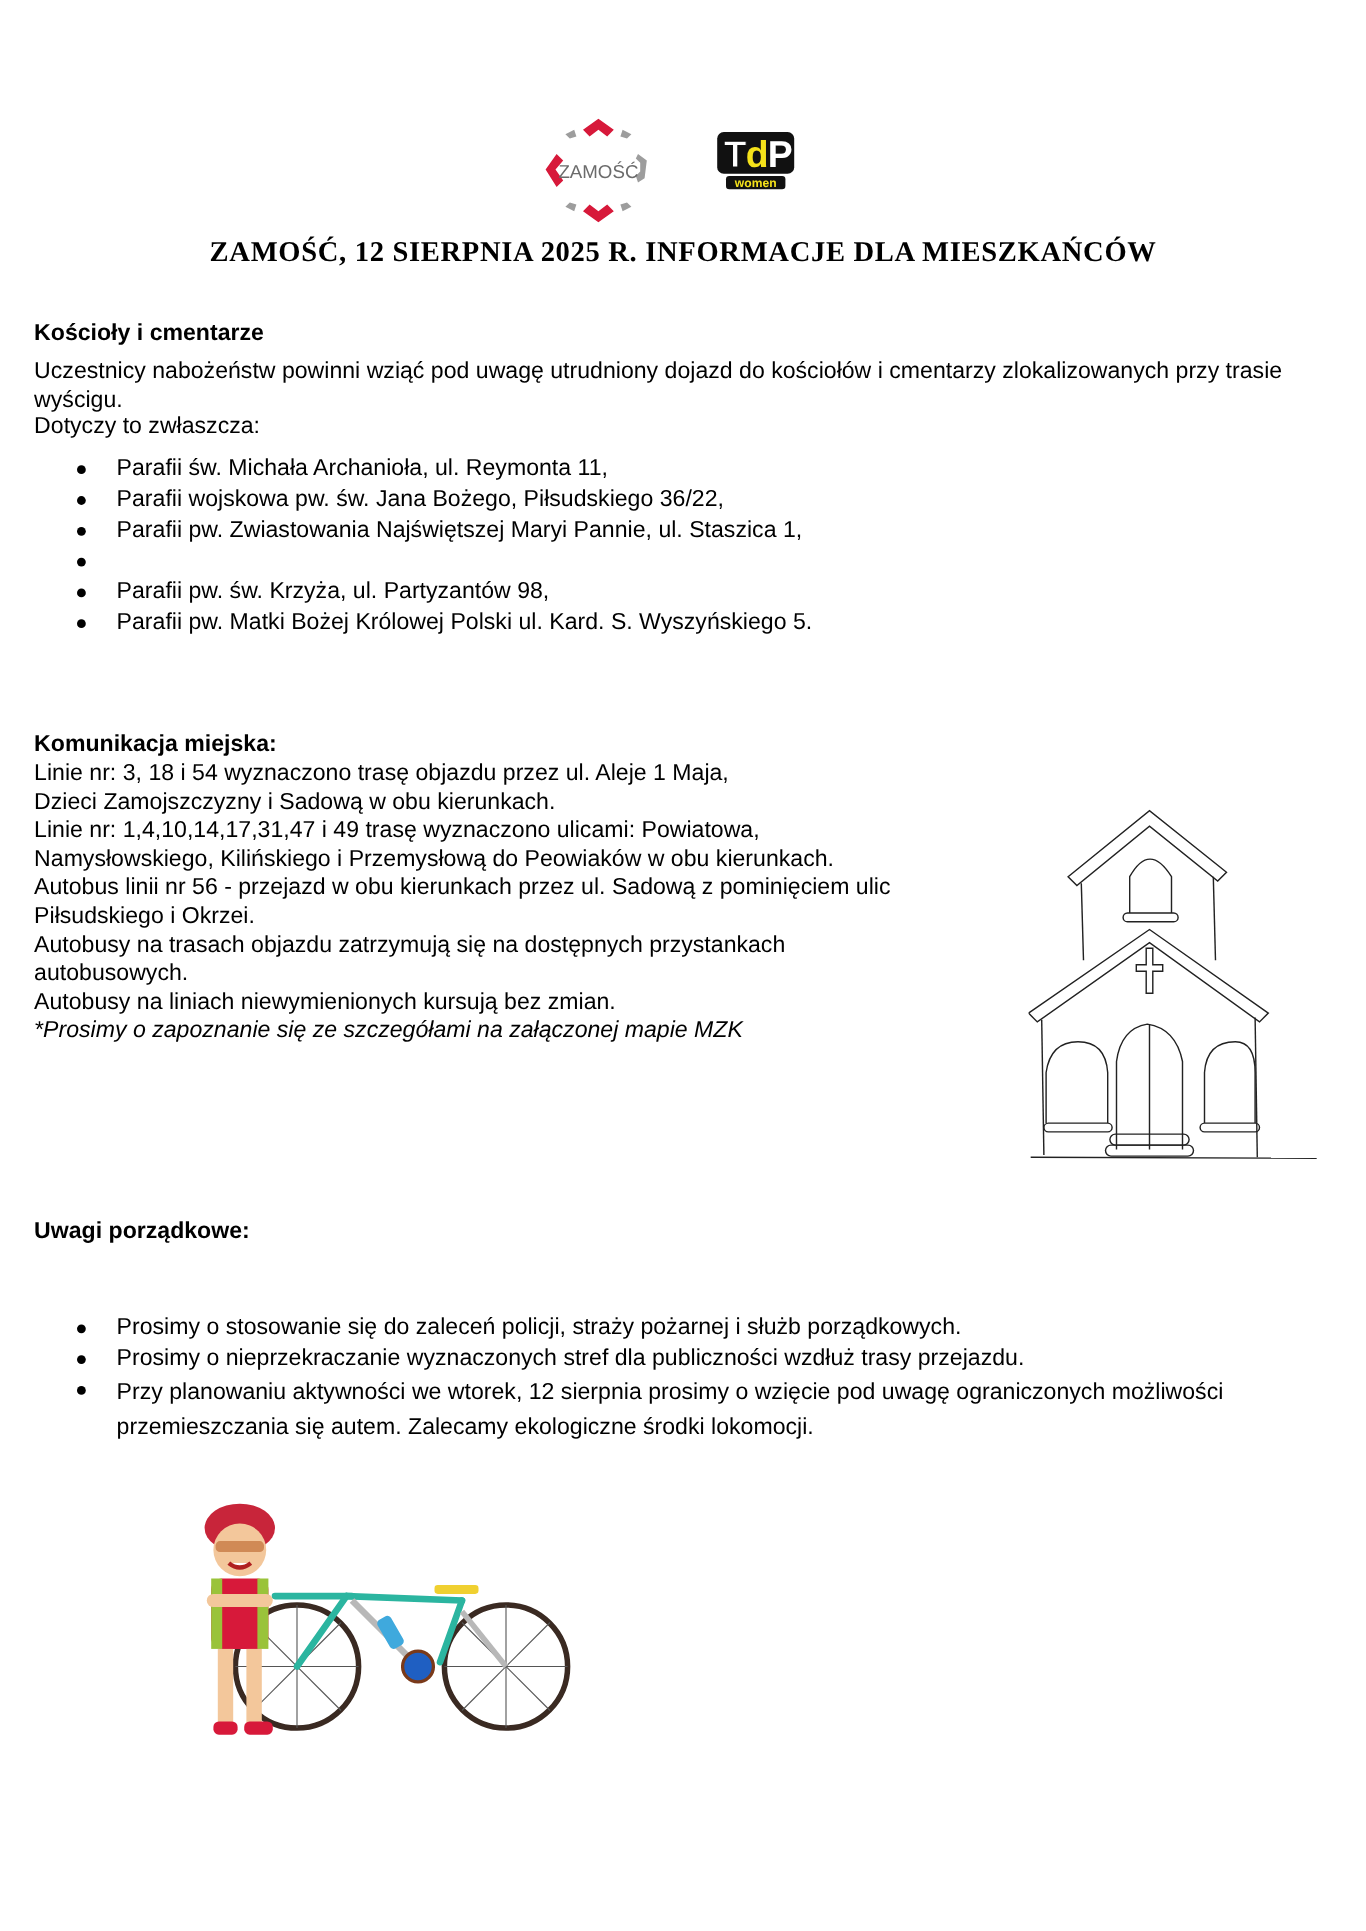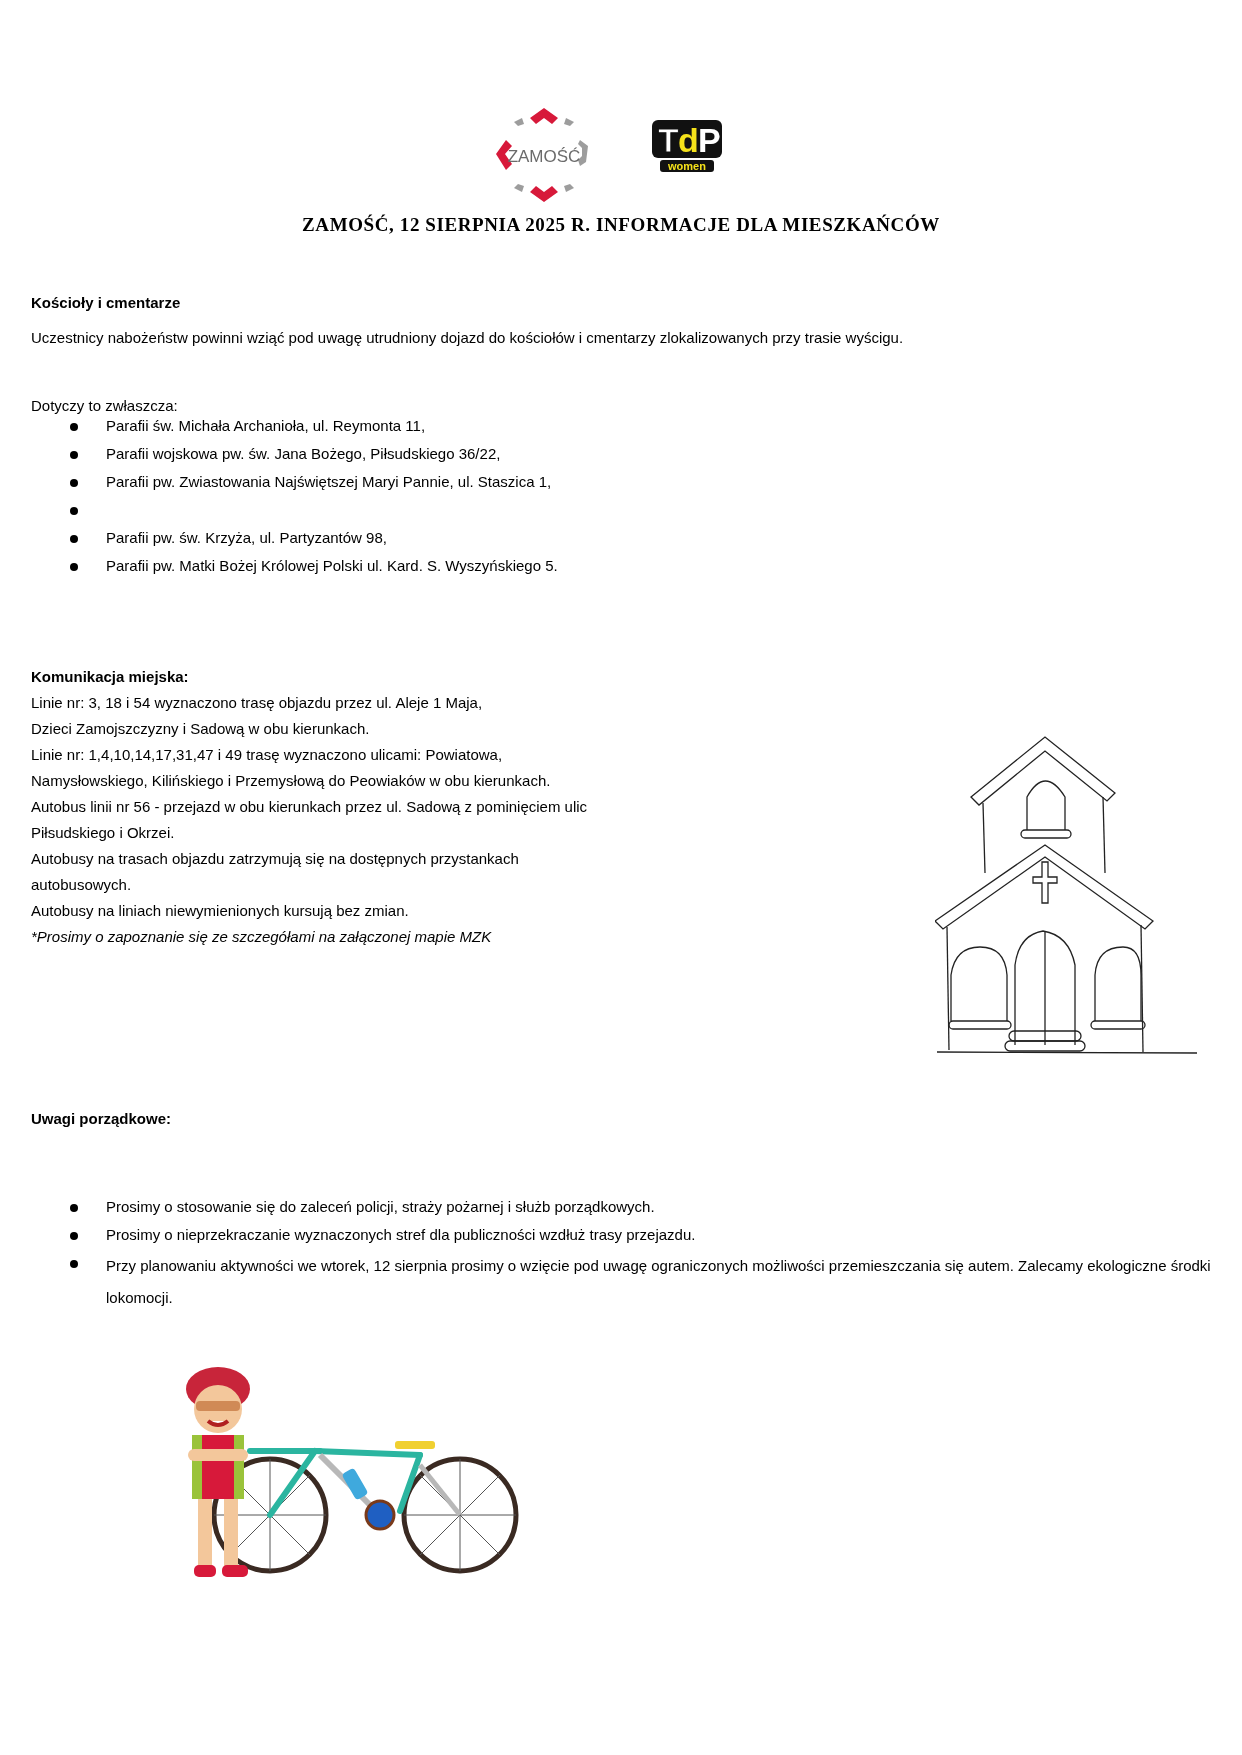--- a/index.html
+++ b/index.html
@@ -22,26 +22,26 @@
     #logo-tdp { left: 650px; top: 118px; width: 74px; height: 56px; }
 
     .doc-title {
       position: absolute;
       left: 0;
       width: 1242px;
       top: 214px;
       text-align: center;
       font-family: "Liberation Serif", serif;
       font-weight: bold;
-      font-size: 19px;
+      font-size: 26px;
       letter-spacing: 0.6px;
     }
 
     .text {
-      font-size: 15px;
+      font-size: 21px;
       line-height: 26px;
       white-space: nowrap;
     }
     .bold { font-weight: bold; }
     .italic { font-style: italic; }
 
     .heading { position: absolute; left: 31px; }
 
     .para { position: absolute; left: 31px; width: 1190px; white-space: normal; }
 
@@ -102,21 +102,21 @@
     <text x="48" y="34" font-family="Liberation Sans, sans-serif" font-weight="bold" font-size="34" fill="#ffffff">P</text>
     <rect x="10" y="42" width="54" height="12" rx="3" fill="#111"></rect>
     <text x="37" y="52" text-anchor="middle" font-family="Liberation Sans, sans-serif" font-weight="bold" font-size="11" fill="#f5e21a">women</text>
   </svg>
 </div>
 
 <div class="doc-title">ZAMOŚĆ, 12 SIERPNIA 2025 R. INFORMACJE DLA MIESZKAŃCÓW</div>
 
 <div class="heading text bold" style="top:290px;">Kościoły i cmentarze</div>
 <div class="para text" style="top:325px;">Uczestnicy nabożeństw  powinni wziąć pod uwagę utrudniony dojazd do kościołów i cmentarzy zlokalizowanych przy trasie wyścigu.</div>
-<div class="heading text" style="top:393px;">Dotyczy to zwłaszcza:</div>
+<div class="heading text" style="top:375px;">Dotyczy to zwłaszcza:</div>
 
 <ul class="bullets text" style="top:413px;">
   <li style="height:28px;"><span class="dot"></span><span>Parafii św. Michała Archanioła, ul. Reymonta 11,</span></li>
   <li style="height:28px;"><span class="dot"></span><span>Parafii wojskowa pw. św. Jana Bożego, Piłsudskiego 36/22,</span></li>
   <li style="height:28px;"><span class="dot"></span><span>Parafii pw. Zwiastowania Najświętszej Maryi Pannie, ul. Staszica 1,</span></li>
   <li style="height:28px;"><span class="dot"></span></li>
   <li style="height:28px;"><span class="dot"></span><span>Parafii pw. św. Krzyża, ul. Partyzantów 98,</span></li>
   <li style="height:28px;"><span class="dot"></span><span>Parafii pw. Matki Bożej Królowej Polski ul. Kard. S. Wyszyńskiego 5.</span></li>
 </ul>
 

